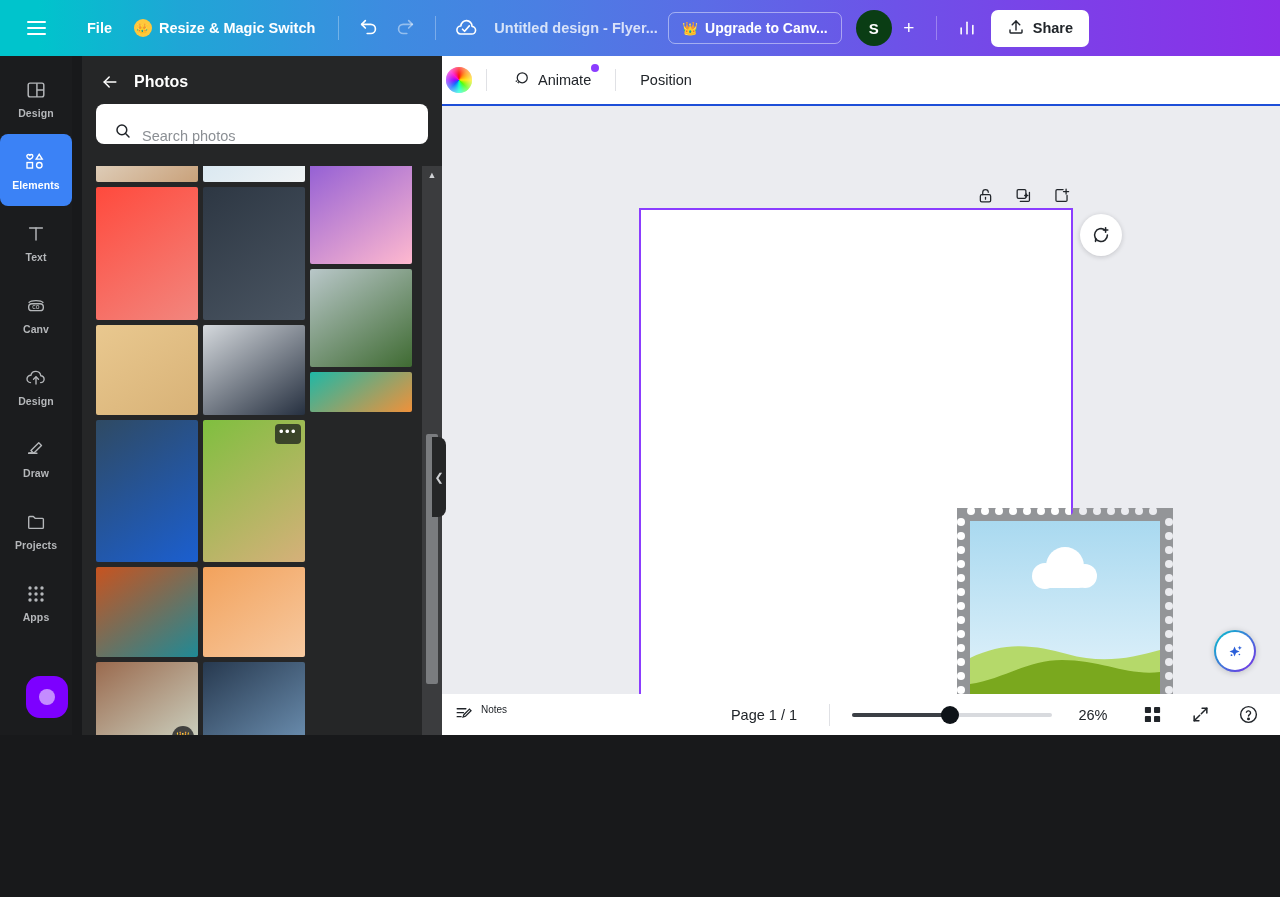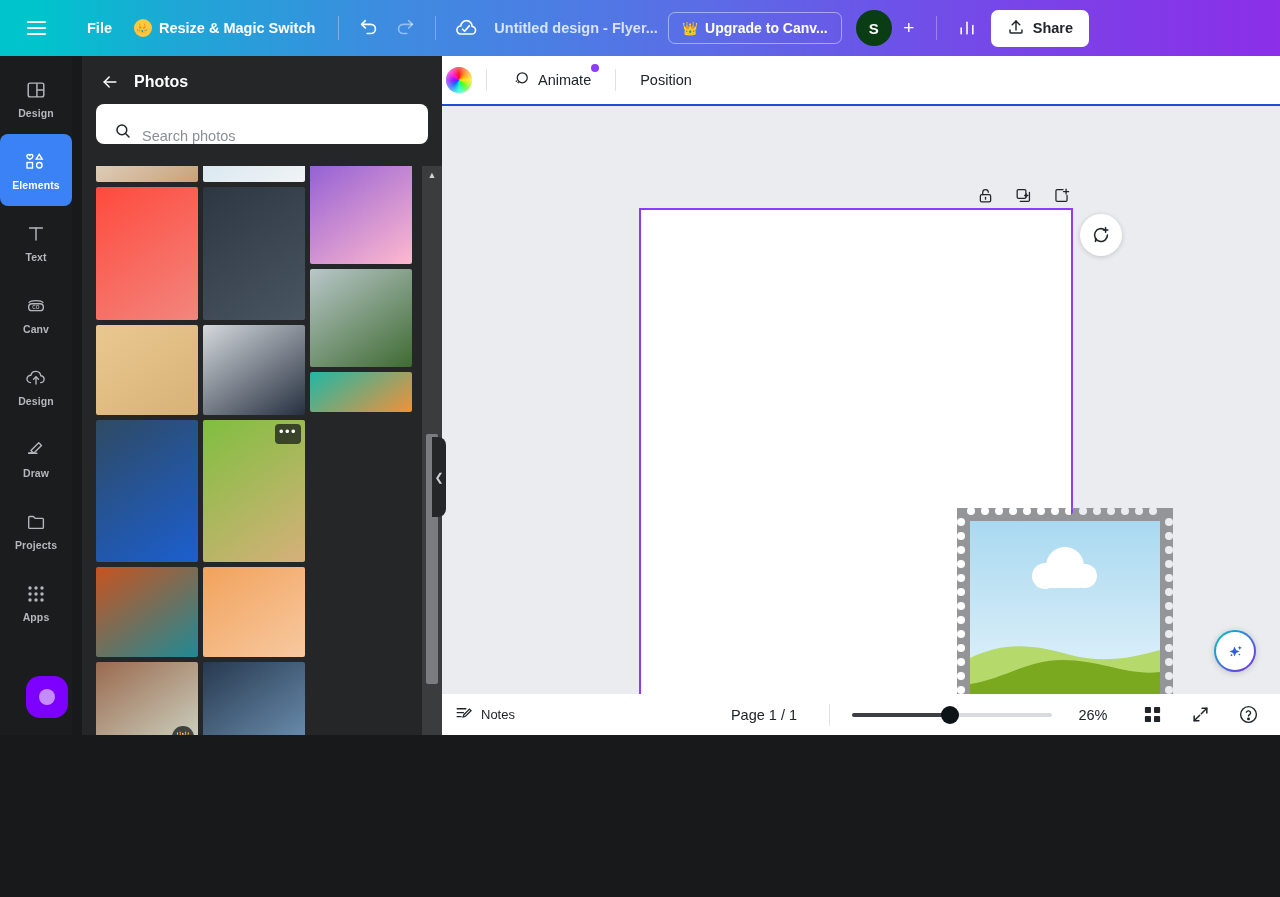--- a/index.html
+++ b/index.html
@@ -204,22 +204,22 @@
     background: #fff; border-radius: 10px 10px 0 0;
     display:flex; align-items:flex-start; justify-content:center; padding-top: 4px; cursor:pointer;
   }
 
   
   .statusbar {
     position: absolute; bottom: 0; left: 432px; width: 848px; height: 41px;
     background: #fff; display:flex; align-items:center; z-index: 20;
   }
   .notes-btn {
-    display:flex; align-items:center; gap: 8px; margin-left: 22px;
-    font-size: 13px; color: #21252a; cursor: pointer;
+    display:flex; align-items:flex-start; gap: 8px; margin-left: 22px;
+    font-size: 10px; color: #21252a; cursor: pointer;
   }
   .sb-right { margin-left: auto; display:flex; align-items:center; gap: 12px; margin-right: 14px; }
   .page-count { font-size: 14.5px; color: #21252a; padding: 4px 10px; border-radius:5px; cursor:pointer; }
   .sb-sep { width: 1px; height: 22px; background: #e0e1e5; margin: 0 10px; }
   .slider { width: 200px; height: 18px; position: relative; display:flex; align-items:center; cursor:pointer; }
   .slider .track { width: 100%; height: 4px; background: #d8dade; border-radius: 3px; }
   .slider .fill { position: absolute; left:0; top: 7px; height: 4px; background: #3b3f45; border-radius: 3px; width: 44%; }
   .slider .knob {
     position: absolute; left: 40%; top: 0; width: 18px; height: 18px;
     border-radius: 50%; background: #0e1318; cursor: grab;

